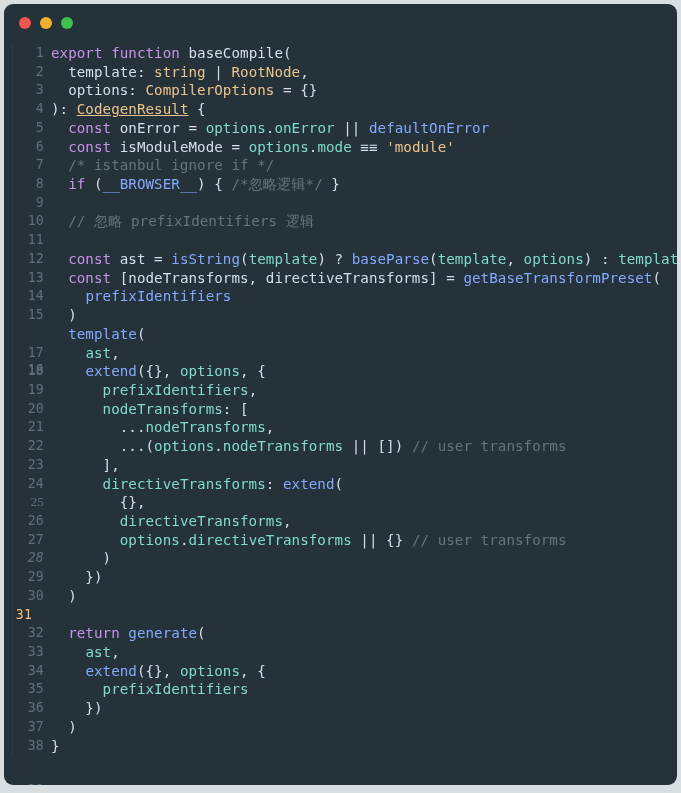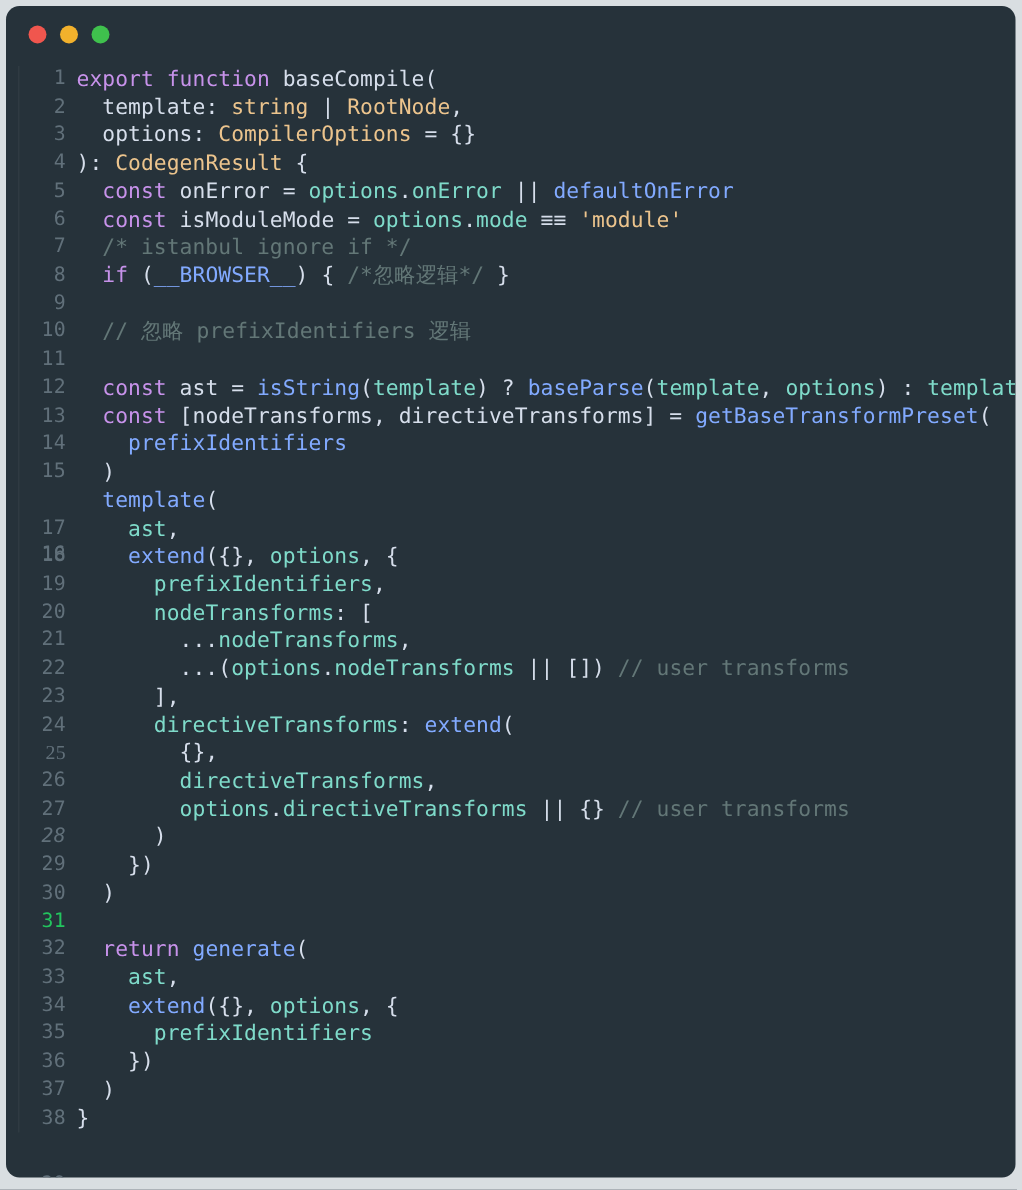--- a/index.html
+++ b/index.html
@@ -105,21 +105,21 @@
     <div class="dot" id="dot-min" style="background: rgb(242, 177, 44);"></div>
     <div class="dot" id="dot-max" style="background: rgb(63, 193, 77);"></div>
   </div>
 
   <div id="left-rail"></div>
 
   <div id="code">
       <div class="row"><span class="ln" style="color: rgb(97, 112, 122);">1</span><span class="src"><span class="kw" style="color: rgb(199, 146, 234);">export</span><span class="pln" style="color: rgb(214, 222, 235);"> </span><span class="kw" style="color: rgb(199, 146, 234);">function</span><span class="pln" style="color: rgb(214, 222, 235);"> </span><span class="pln" style="color: rgb(214, 222, 235);">baseCompile</span><span class="pln" style="color: rgb(214, 222, 235);">(</span></span></div>
       <div class="row"><span class="ln" style="color: rgb(97, 112, 122);">2</span><span class="src"><span class="pln" style="color: rgb(214, 222, 235);">  template</span><span class="pln" style="color: rgb(214, 222, 235);">: </span><span class="typ" style="color: rgb(236, 196, 141);">string</span><span class="pln" style="color: rgb(214, 222, 235);"> | </span><span class="typ" style="color: rgb(236, 196, 141);">RootNode</span><span class="pln" style="color: rgb(214, 222, 235);">,</span></span></div>
       <div class="row"><span class="ln" style="color: rgb(97, 112, 122);">3</span><span class="src"><span class="pln" style="color: rgb(214, 222, 235);">  options</span><span class="pln" style="color: rgb(214, 222, 235);">: </span><span class="typ" style="color: rgb(236, 196, 141);">CompilerOptions</span><span class="pln" style="color: rgb(214, 222, 235);"> = {}</span></span></div>
-      <div class="row"><span class="ln" style="color: rgb(97, 112, 122);">4</span><span class="src"><span class="pln" style="color: rgb(214, 222, 235);">): </span><span class="typ" style="color: rgb(236, 196, 141);">CodegenResult</span><span class="pln" style="color: rgb(214, 222, 235);"> {</span></span></div>
+      <div class="row"><span class="ln" style="color: rgb(97, 112, 122);">4</span><span class="src"><span class="pln" style="color: rgb(214, 222, 235);">): </span><span class="typ" style="color: rgb(236, 196, 141); text-decoration: underline;">CodegenResult</span><span class="pln" style="color: rgb(214, 222, 235);"> {</span></span></div>
       <div class="row"><span class="ln" style="color: rgb(97, 112, 122);">5</span><span class="src"><span class="pln" style="color: rgb(214, 222, 235);">  </span><span class="kw" style="color: rgb(199, 146, 234);">const</span><span class="pln" style="color: rgb(214, 222, 235);"> onError = </span><span class="var" style="color: rgb(127, 219, 202);">options</span><span class="pln" style="color: rgb(214, 222, 235);">.</span><span class="var" style="color: rgb(127, 219, 202);">onError</span><span class="pln" style="color: rgb(214, 222, 235);"> || </span><span class="fn" style="color: rgb(130, 170, 255);">defaultOnError</span></span></div>
       <div class="row"><span class="ln" style="color: rgb(97, 112, 122);">6</span><span class="src"><span class="pln" style="color: rgb(214, 222, 235);">  </span><span class="kw" style="color: rgb(199, 146, 234);">const</span><span class="pln" style="color: rgb(214, 222, 235);"> isModuleMode = </span><span class="var" style="color: rgb(127, 219, 202);">options</span><span class="pln" style="color: rgb(214, 222, 235);">.</span><span class="var" style="color: rgb(127, 219, 202);">mode</span><span class="pln" style="color: rgb(214, 222, 235);"> ≡≡ </span><span class="str" style="color: rgb(236, 196, 141);">'module'</span></span></div>
       <div class="row"><span class="ln" style="color: rgb(97, 112, 122);">7</span><span class="src"><span class="cmt" style="color: rgb(99, 119, 119);">  /* istanbul ignore if */</span></span></div>
       <div class="row"><span class="ln" style="color: rgb(97, 112, 122);">8</span><span class="src"><span class="pln" style="color: rgb(214, 222, 235);">  </span><span class="kw" style="color: rgb(199, 146, 234);">if</span><span class="pln" style="color: rgb(214, 222, 235);"> (</span><span class="fn" style="color: rgb(130, 170, 255);">__BROWSER__</span><span class="pln" style="color: rgb(214, 222, 235);">) { </span><span class="cmt" style="color: rgb(99, 119, 119);">/*忽略逻辑*/</span><span class="pln" style="color: rgb(214, 222, 235);"> }</span></span></div>
       <div class="row"><span class="ln" style="color: rgb(97, 112, 122);">9</span><span class="src"></span></div>
       <div class="row"><span class="ln" style="color: rgb(97, 112, 122);">10</span><span class="src"><span class="cmt" style="color: rgb(99, 119, 119);">  // 忽略 prefixIdentifiers 逻辑</span></span></div>
       <div class="row"><span class="ln" style="color: rgb(97, 112, 122);">11</span><span class="src"></span></div>
       <div class="row"><span class="ln" style="color: rgb(97, 112, 122);">12</span><span class="src"><span class="pln" style="color: rgb(214, 222, 235);">  </span><span class="kw" style="color: rgb(199, 146, 234);">const</span><span class="pln" style="color: rgb(214, 222, 235);"> ast = </span><span class="fn" style="color: rgb(130, 170, 255);">isString</span><span class="pln" style="color: rgb(214, 222, 235);">(</span><span class="var" style="color: rgb(127, 219, 202);">template</span><span class="pln" style="color: rgb(214, 222, 235);">) ? </span><span class="fn" style="color: rgb(130, 170, 255);">baseParse</span><span class="pln" style="color: rgb(214, 222, 235);">(</span><span class="var" style="color: rgb(127, 219, 202);">template</span><span class="pln" style="color: rgb(214, 222, 235);">, </span><span class="var" style="color: rgb(127, 219, 202);">options</span><span class="pln" style="color: rgb(214, 222, 235);">) : </span><span class="var" style="color: rgb(127, 219, 202);">template</span></span></div>
       <div class="row"><span class="ln" style="color: rgb(97, 112, 122);">13</span><span class="src"><span class="pln" style="color: rgb(214, 222, 235);">  </span><span class="kw" style="color: rgb(199, 146, 234);">const</span><span class="pln" style="color: rgb(214, 222, 235);"> [nodeTransforms, directiveTransforms] = </span><span class="fn" style="color: rgb(130, 170, 255);">getBaseTransformPreset</span><span class="pln" style="color: rgb(214, 222, 235);">(</span></span></div>
       <div class="row"><span class="ln" style="color: rgb(97, 112, 122);">14</span><span class="src"><span class="pln" style="color: rgb(214, 222, 235);">    </span><span class="fn" style="color: rgb(130, 170, 255);">prefixIdentifiers</span></span></div>
@@ -132,21 +132,21 @@
       <div class="row"><span class="ln" style="color: rgb(97, 112, 122);">21</span><span class="src"><span class="pln" style="color: rgb(214, 222, 235);">        ...</span><span class="var" style="color: rgb(127, 219, 202);">nodeTransforms</span><span class="pln" style="color: rgb(214, 222, 235);">,</span></span></div>
       <div class="row"><span class="ln" style="color: rgb(97, 112, 122);">22</span><span class="src"><span class="pln" style="color: rgb(214, 222, 235);">        ...(</span><span class="var" style="color: rgb(127, 219, 202);">options</span><span class="pln" style="color: rgb(214, 222, 235);">.</span><span class="var" style="color: rgb(127, 219, 202);">nodeTransforms</span><span class="pln" style="color: rgb(214, 222, 235);"> || []) </span><span class="cmt" style="color: rgb(99, 119, 119);">// user transforms</span></span></div>
       <div class="row"><span class="ln" style="color: rgb(97, 112, 122);">23</span><span class="src"><span class="pln" style="color: rgb(214, 222, 235);">      ],</span></span></div>
       <div class="row"><span class="ln" style="color: rgb(97, 112, 122);">24</span><span class="src"><span class="pln" style="color: rgb(214, 222, 235);">      </span><span class="var" style="color: rgb(127, 219, 202);">directiveTransforms</span><span class="pln" style="color: rgb(214, 222, 235);">: </span><span class="fn" style="color: rgb(130, 170, 255);">extend</span><span class="pln" style="color: rgb(214, 222, 235);">(</span></span></div>
       <div class="row"><span class="ln" style="color: rgb(97, 112, 122); font-family: Liberation Serif, serif;">25</span><span class="src"><span class="pln" style="color: rgb(214, 222, 235);">        {},</span></span></div>
       <div class="row"><span class="ln" style="color: rgb(97, 112, 122);">26</span><span class="src"><span class="pln" style="color: rgb(214, 222, 235);">        </span><span class="var" style="color: rgb(127, 219, 202);">directiveTransforms</span><span class="pln" style="color: rgb(214, 222, 235);">,</span></span></div>
       <div class="row"><span class="ln" style="color: rgb(97, 112, 122);">27</span><span class="src"><span class="pln" style="color: rgb(214, 222, 235);">        </span><span class="var" style="color: rgb(127, 219, 202);">options</span><span class="pln" style="color: rgb(214, 222, 235);">.</span><span class="var" style="color: rgb(127, 219, 202);">directiveTransforms</span><span class="pln" style="color: rgb(214, 222, 235);"> || {} </span><span class="cmt" style="color: rgb(99, 119, 119);">// user transforms</span></span></div>
       <div class="row"><span class="ln" style="color: rgb(97, 112, 122); font-style: italic;">28</span><span class="src"><span class="pln" style="color: rgb(214, 222, 235);">      )</span></span></div>
       <div class="row"><span class="ln" style="color: rgb(97, 112, 122);">29</span><span class="src"><span class="pln" style="color: rgb(214, 222, 235);">    })</span></span></div>
       <div class="row"><span class="ln" style="color: rgb(97, 112, 122);">30</span><span class="src"><span class="pln" style="color: rgb(214, 222, 235);">  )</span></span></div>
-      <div class="row"><span class="ln" style="color: #22c55e;">31</span><span class="src"></span></div>
+      <div class="row"><span class="ln" style="color: #fdba74; text-align: center;">31</span><span class="src"></span></div>
       <div class="row"><span class="ln" style="color: rgb(97, 112, 122);">32</span><span class="src"><span class="pln" style="color: rgb(214, 222, 235);">  </span><span class="kw" style="color: rgb(199, 146, 234);">return</span><span class="pln" style="color: rgb(214, 222, 235);"> </span><span class="fn" style="color: rgb(130, 170, 255);">generate</span><span class="pln" style="color: rgb(214, 222, 235);">(</span></span></div>
       <div class="row"><span class="ln" style="color: rgb(97, 112, 122);">33</span><span class="src"><span class="pln" style="color: rgb(214, 222, 235);">    </span><span class="var" style="color: rgb(127, 219, 202);">ast</span><span class="pln" style="color: rgb(214, 222, 235);">,</span></span></div>
       <div class="row"><span class="ln" style="color: rgb(97, 112, 122);">34</span><span class="src"><span class="pln" style="color: rgb(214, 222, 235);">    </span><span class="fn" style="color: rgb(130, 170, 255);">extend</span><span class="pln" style="color: rgb(214, 222, 235);">({}, </span><span class="var" style="color: rgb(127, 219, 202);">options</span><span class="pln" style="color: rgb(214, 222, 235);">, {</span></span></div>
       <div class="row"><span class="ln" style="color: rgb(97, 112, 122);">35</span><span class="src"><span class="pln" style="color: rgb(214, 222, 235);">      </span><span class="var" style="color: rgb(127, 219, 202);">prefixIdentifiers</span></span></div>
       <div class="row"><span class="ln" style="color: rgb(97, 112, 122);">36</span><span class="src"><span class="pln" style="color: rgb(214, 222, 235);">    })</span></span></div>
       <div class="row"><span class="ln" style="color: rgb(97, 112, 122);">37</span><span class="src"><span class="pln" style="color: rgb(214, 222, 235);">  )</span></span></div>
       <div class="row"><span class="ln" style="color: rgb(97, 112, 122);">38</span><span class="src"><span class="pln" style="color: rgb(214, 222, 235);">}</span></span></div>
       <div class="row"><span class="ln" style="color: rgb(97, 112, 122); margin-top: 26px;">39</span><span class="src"></span></div>
     </div>
 

